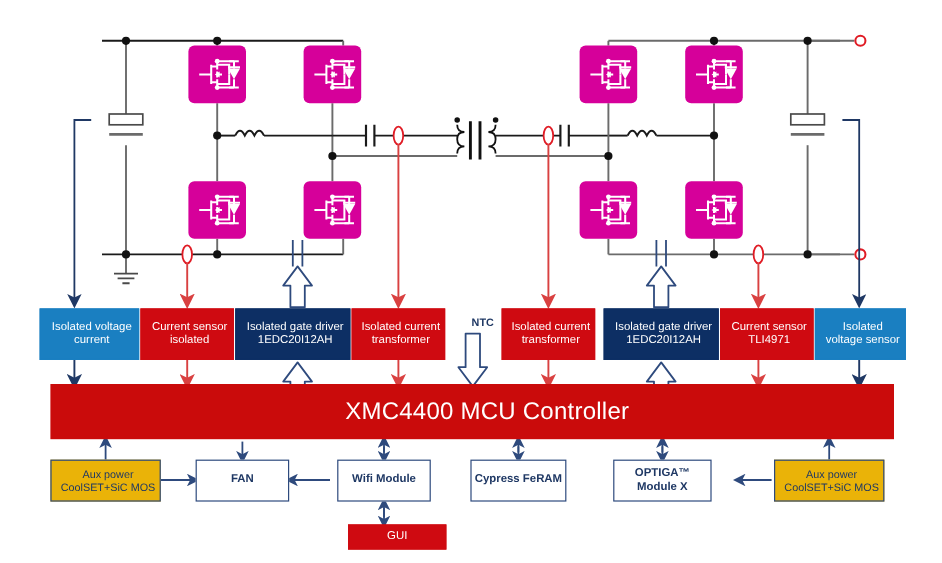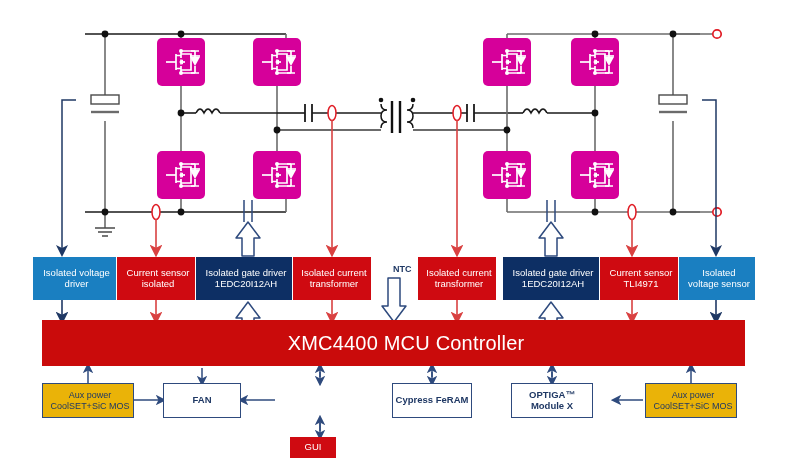--- a/index.html
+++ b/index.html
@@ -345,21 +345,21 @@
     <circle cx="24" cy="13" r="2" fill="#ffffff"></circle>
         <circle cx="24" cy="35" r="2" fill="#ffffff"></circle>
       </svg>
   </div>
 
   <div class="ntc-label" style="left:380px;top:264px;margin-left:13px;">NTC</div>
 
   <div class="box blue-light" style="left:33px;top:257px;width:83px;height:43px;">
     <span>
         <span>Isolated voltage</span>
-        <span>driver</span>
+        <span>current</span>
       </span>
   </div>
   <div class="box red-box" style="left:117px;top:257px;width:78px;height:43px;">
     <span>
         <span>Current sensor</span>
         <span>isolated</span>
       </span>
   </div>
   <div class="box navy-box" style="left:196px;top:257px;width:96px;height:43px;">
     <span>
@@ -404,30 +404,33 @@
 
   <div class="box tan-box" style="left:42px;top:383px;width:92px;height:35px;">
     <span>
         <span>Aux power</span>
         <span>CoolSET+SiC MOS</span>
       </span>
   </div>
   <div class="box white-box" style="left:163px;top:383px;width:78px;height:35px;">
     <span>FAN</span>
   </div>
+  <div class="box white-box" style="left:281px;top:383px;width:78px;height:35px;">
+    <span>Wifi Module</span>
+  </div>
   <div class="box white-box" style="left:392px;top:383px;width:80px;height:35px;">
     <span>Cypress FeRAM</span>
   </div>
   <div class="box white-box" style="left:511px;top:383px;width:82px;height:35px;">
     <span>OPTIGA™ Module X</span>
   </div>
   <div class="box tan-box" style="left:645px;top:383px;width:92px;height:35px;">
     <span>
         <span>Aux power</span>
         <span>CoolSET+SiC MOS</span>
       </span>
   </div>
 
-  <div class="box gui-box" style="left:290px;top:437px;width:46px;height:21px;">
+  <div class="box gui-box" style="left:290px;top:437px;width:82px;height:21px;">
     <span>GUI</span>
   </div>
 
 </div>
 
 </body></html>

